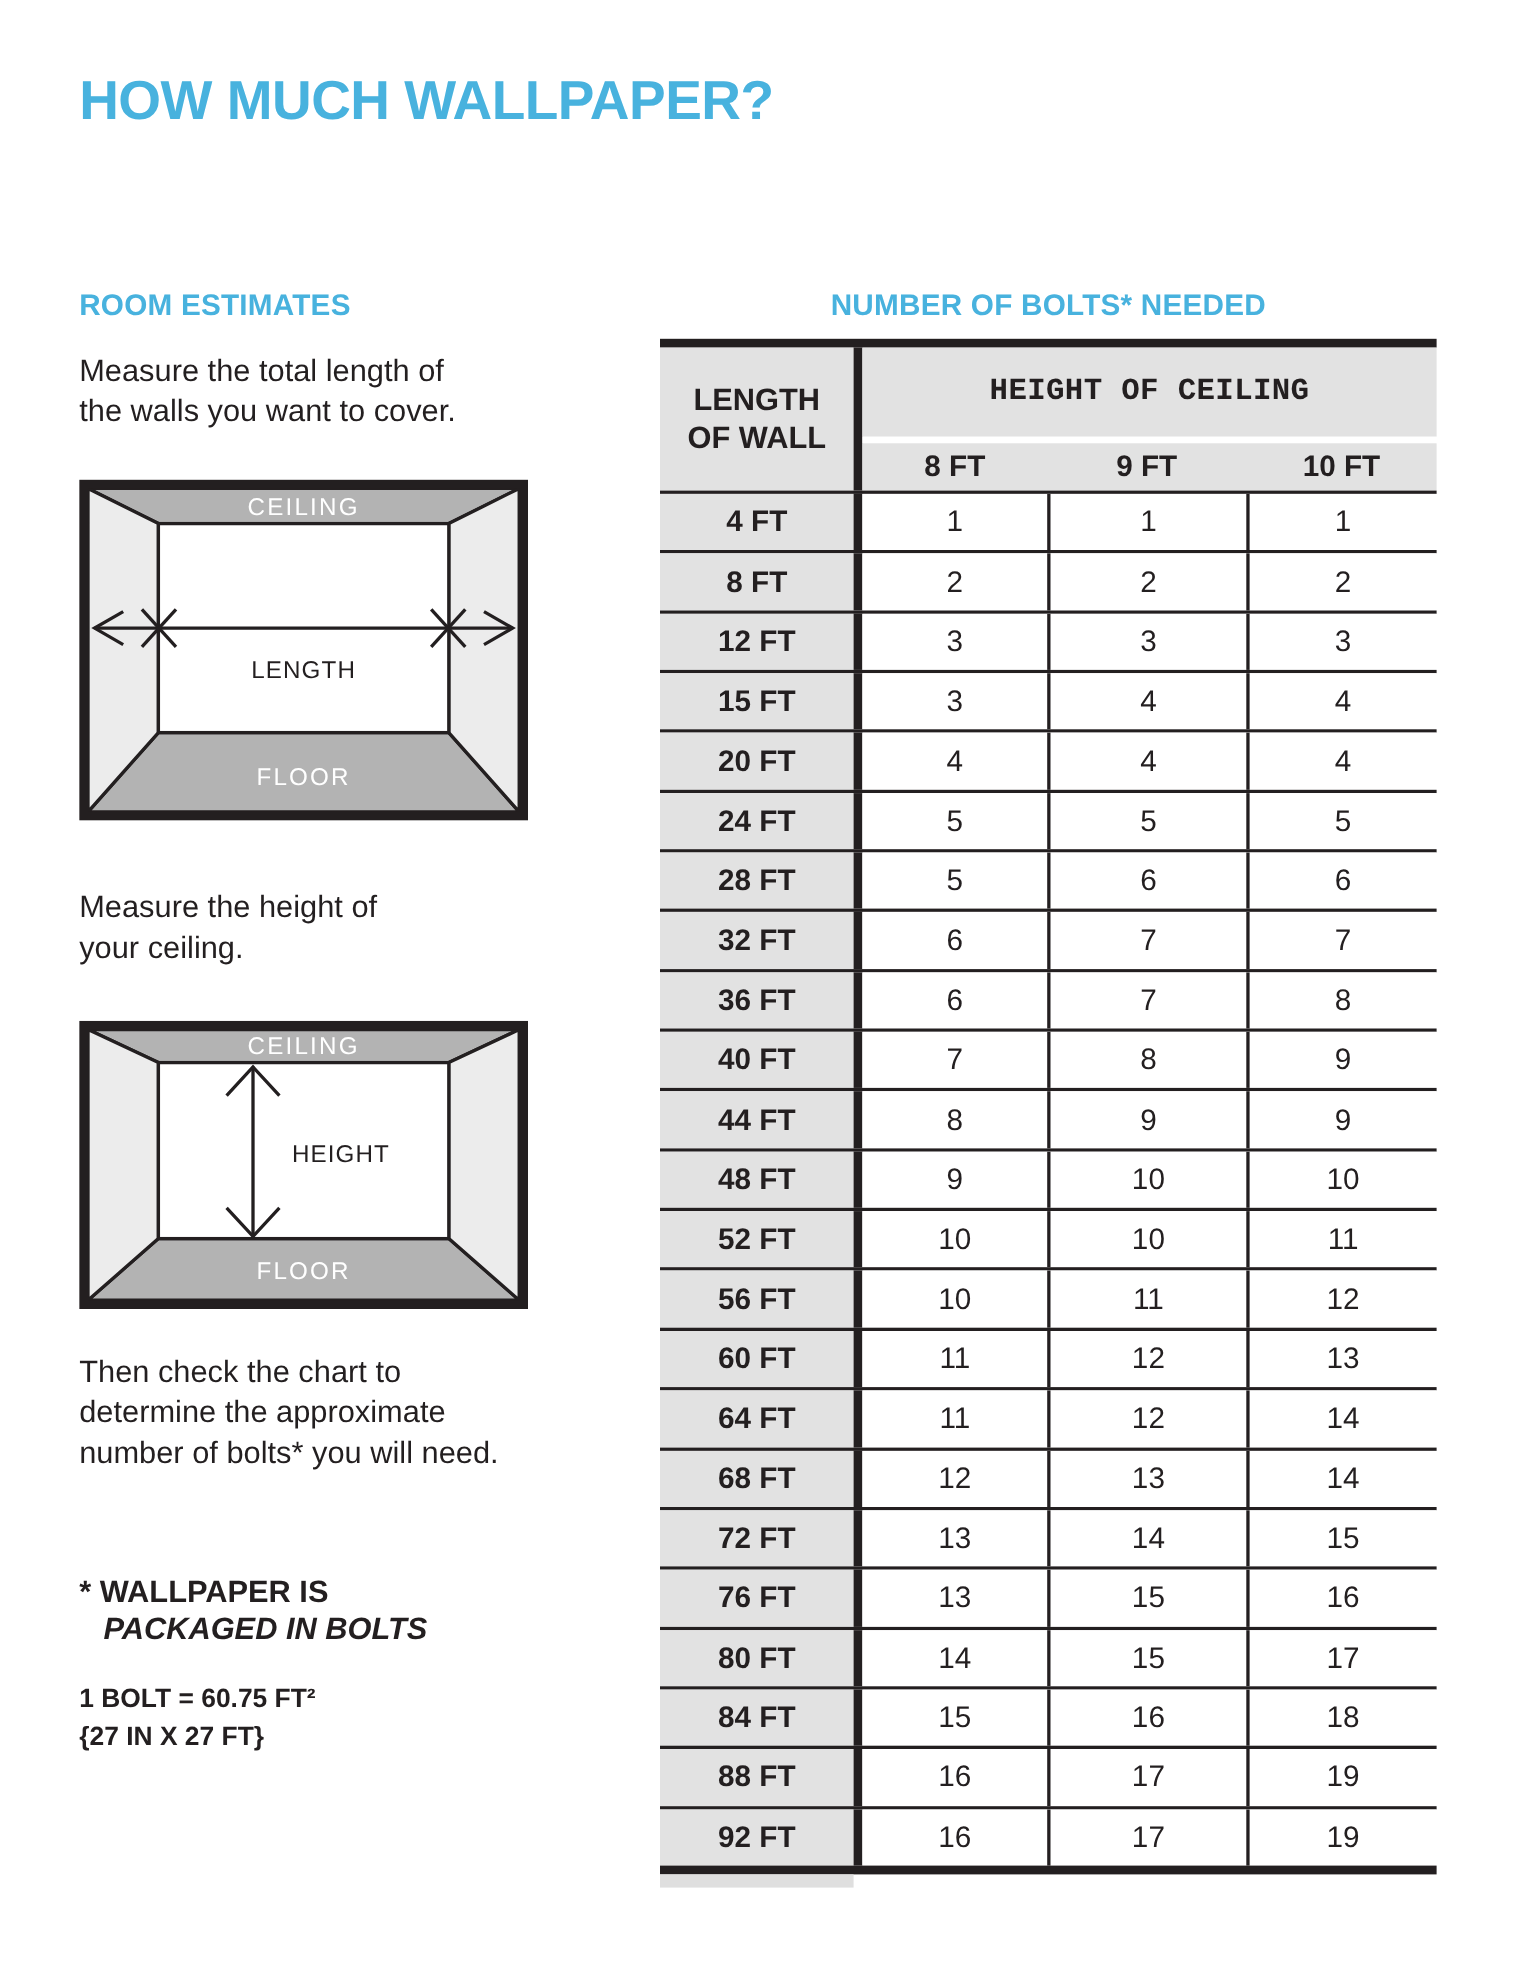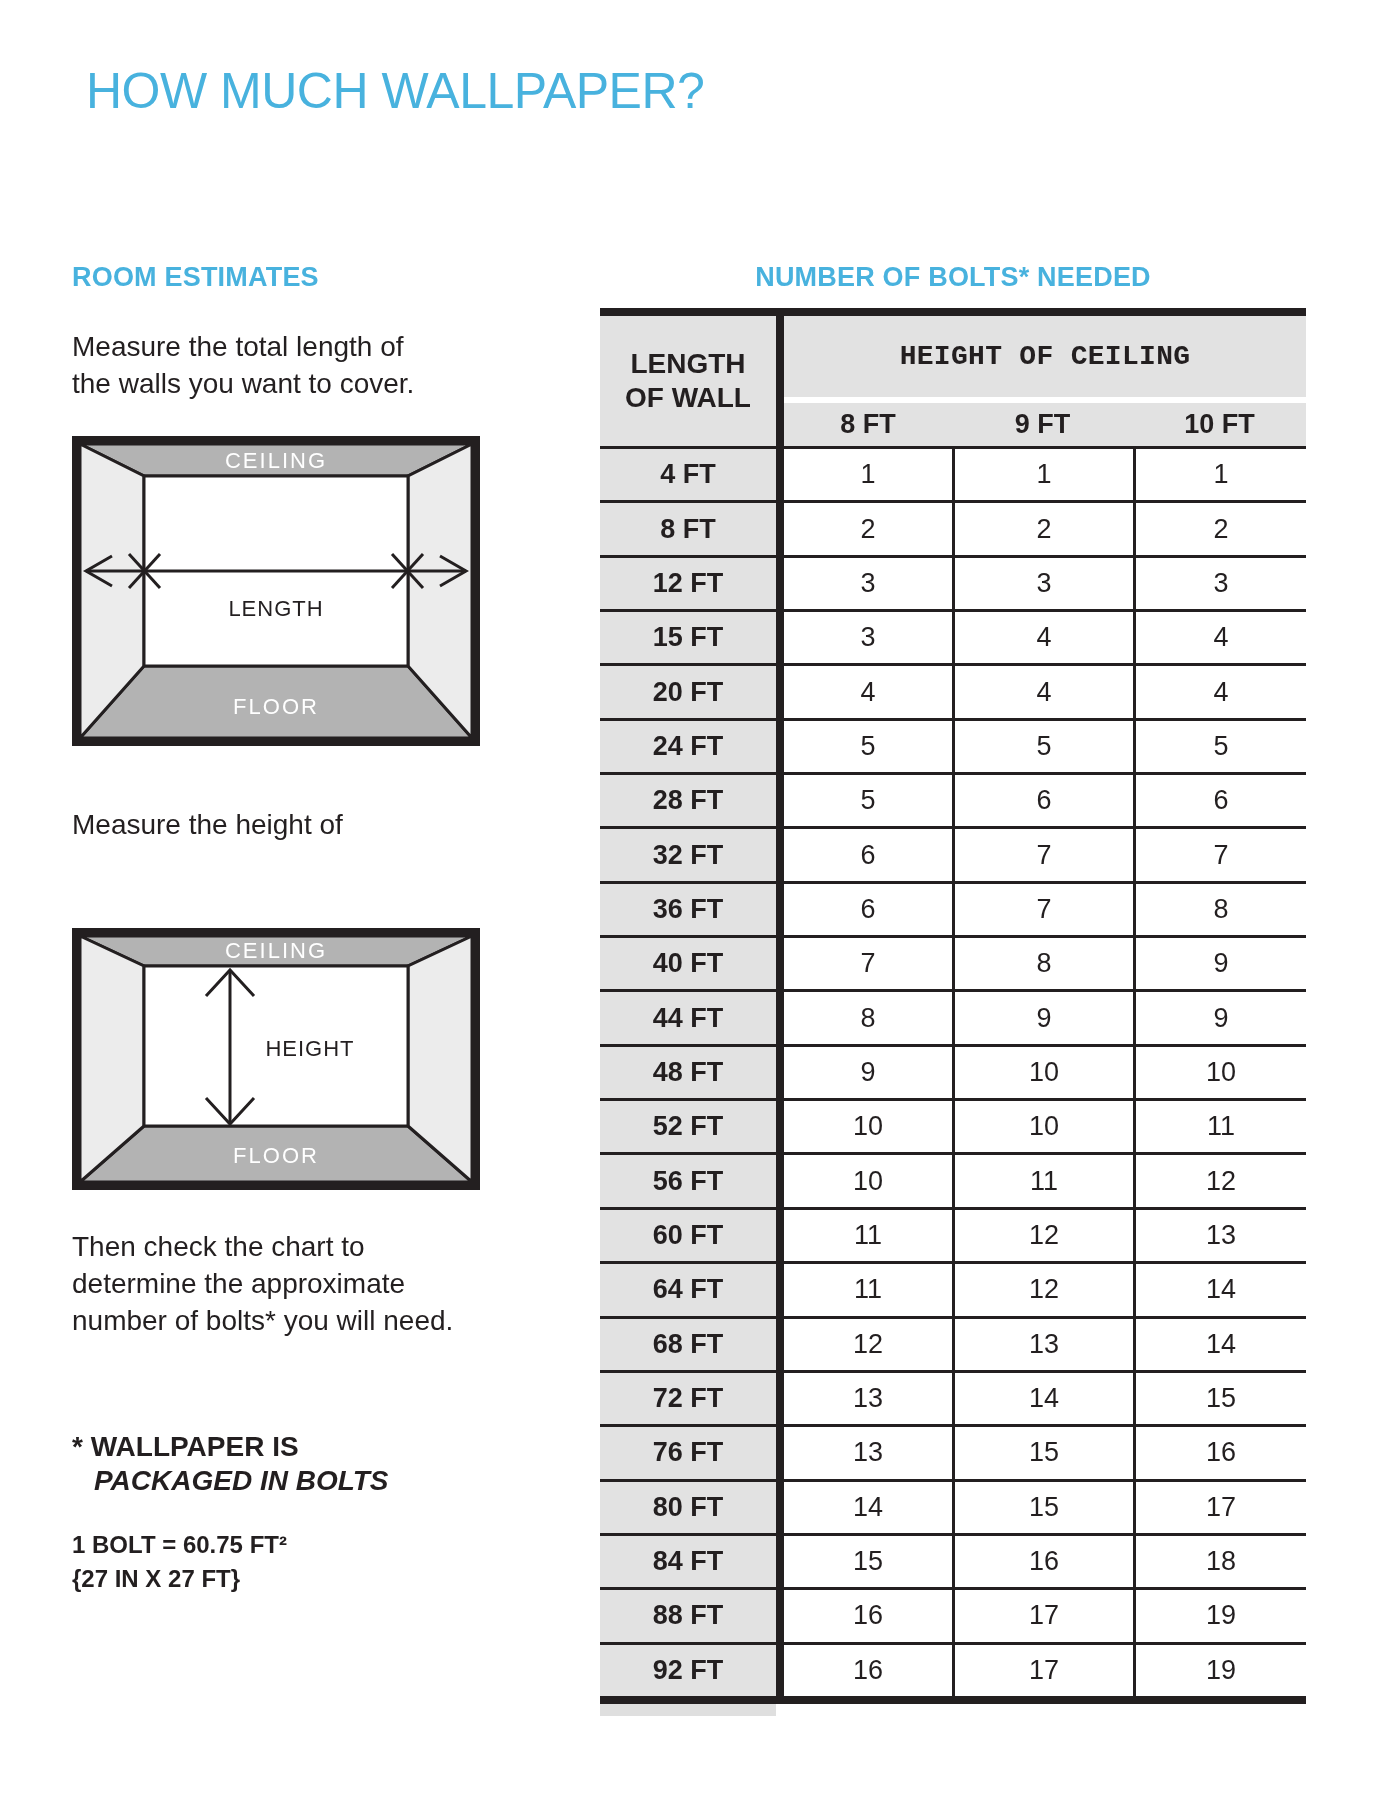--- a/index.html
+++ b/index.html
@@ -11,31 +11,31 @@
   }
   html,body{margin:0;padding:0;}
   body{
     width:1391px;height:1800px;position:relative;background:#ffffff;
     font-family:"Liberation Sans",sans-serif;color:var(--ink);
     -webkit-font-smoothing:antialiased;
   }
   .abs{position:absolute;}
 
   .page-title{
-    left:72px;top:62px;font-size:50px;font-weight:normal;color:var(--blue);
-    letter-spacing:-0.5px;white-space:nowrap;margin-left:14px;
+    left:72px;top:62px;font-size:50px;font-weight:bold;color:var(--blue);
+    letter-spacing:-0.5px;white-space:nowrap;
   }
   .col-heading{
     font-size:27px;font-weight:bold;color:var(--blue);white-space:nowrap;letter-spacing:0.2px;
   }
   .room-heading{left:72px;top:262px;}
   .table-heading{left:600px;top:262px;width:706px;text-align:center;}
 
   .body-text{font-size:28px;line-height:37px;color:var(--ink);}
-  .step1{left:72px;top:328px;}
+  .step1{left:72px;top:318px;}
   .step2{left:72px;top:806px;}
   .step3{left:72px;top:1228px;}
 
   .footnote{left:72px;top:1430px;font-size:28px;line-height:34px;font-weight:bold;}
   .footnote .indent{margin-left:22px;font-style:italic;}
   .boltspec{left:72px;top:1528px;font-size:24px;line-height:34px;font-weight:bold;}
 
   .diagram1{left:72px;top:436px;}
   .diagram2{left:72px;top:928px;}
   svg text{font-family:"Liberation Sans",sans-serif;}
@@ -112,20 +112,21 @@
     <line x1="320" y1="118" x2="351" y2="152"></line>
     <line x1="320" y1="152" x2="351" y2="118"></line>
   </g>
   <text class="svg-room-label" x="204" y="32" text-anchor="middle">CEILING</text>
   <text class="svg-room-label" x="204" y="278" text-anchor="middle">FLOOR</text>
   <text class="svg-dim-label" x="204" y="180" text-anchor="middle">LENGTH</text>
 </svg>
 
 <div class="abs body-text step2">
   <div>Measure the height of</div>
+  <div>your ceiling.</div>
 </div>
 
 <svg class="abs diagram2" width="408" height="262" viewBox="0 0 408 262">
   <polygon points="8,8 400,8 336,38 72,38" fill="#b3b3b3" stroke="#231f20" stroke-width="3"></polygon>
   <polygon points="8,254 400,254 336,198 72,198" fill="#b3b3b3" stroke="#231f20" stroke-width="3"></polygon>
   <polygon points="8,8 72,38 72,198 8,254" fill="#ececec" stroke="#231f20" stroke-width="3"></polygon>
   <polygon points="400,8 336,38 336,198 400,254" fill="#ececec" stroke="#231f20" stroke-width="3"></polygon>
   <rect x="72" y="38" width="264" height="160" fill="#ffffff" stroke="#231f20" stroke-width="3"></rect>
   <rect x="4" y="4" width="400" height="254" fill="none" stroke="#231f20" stroke-width="8"></rect>
   <g stroke="#231f20" stroke-width="3" fill="none">

